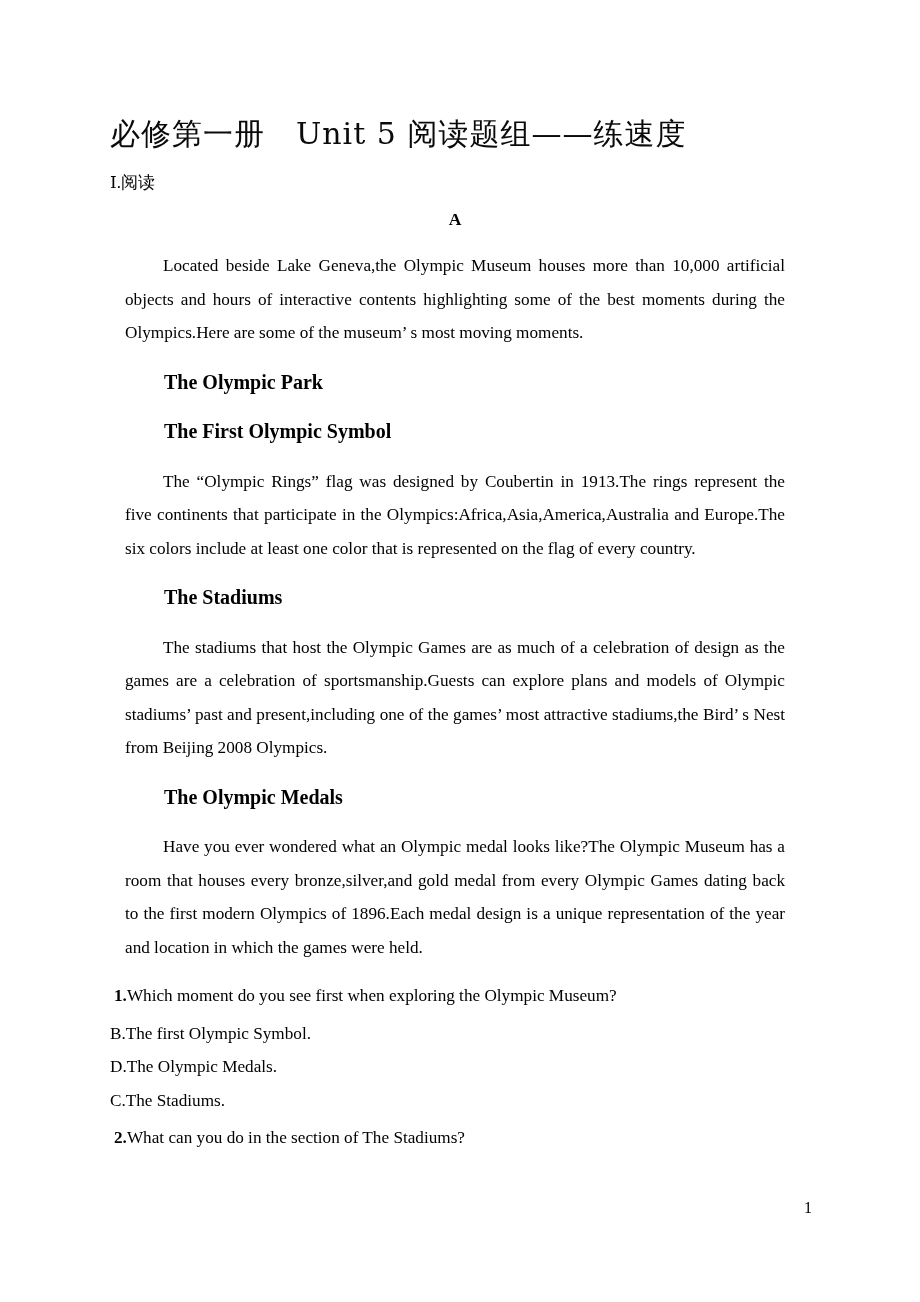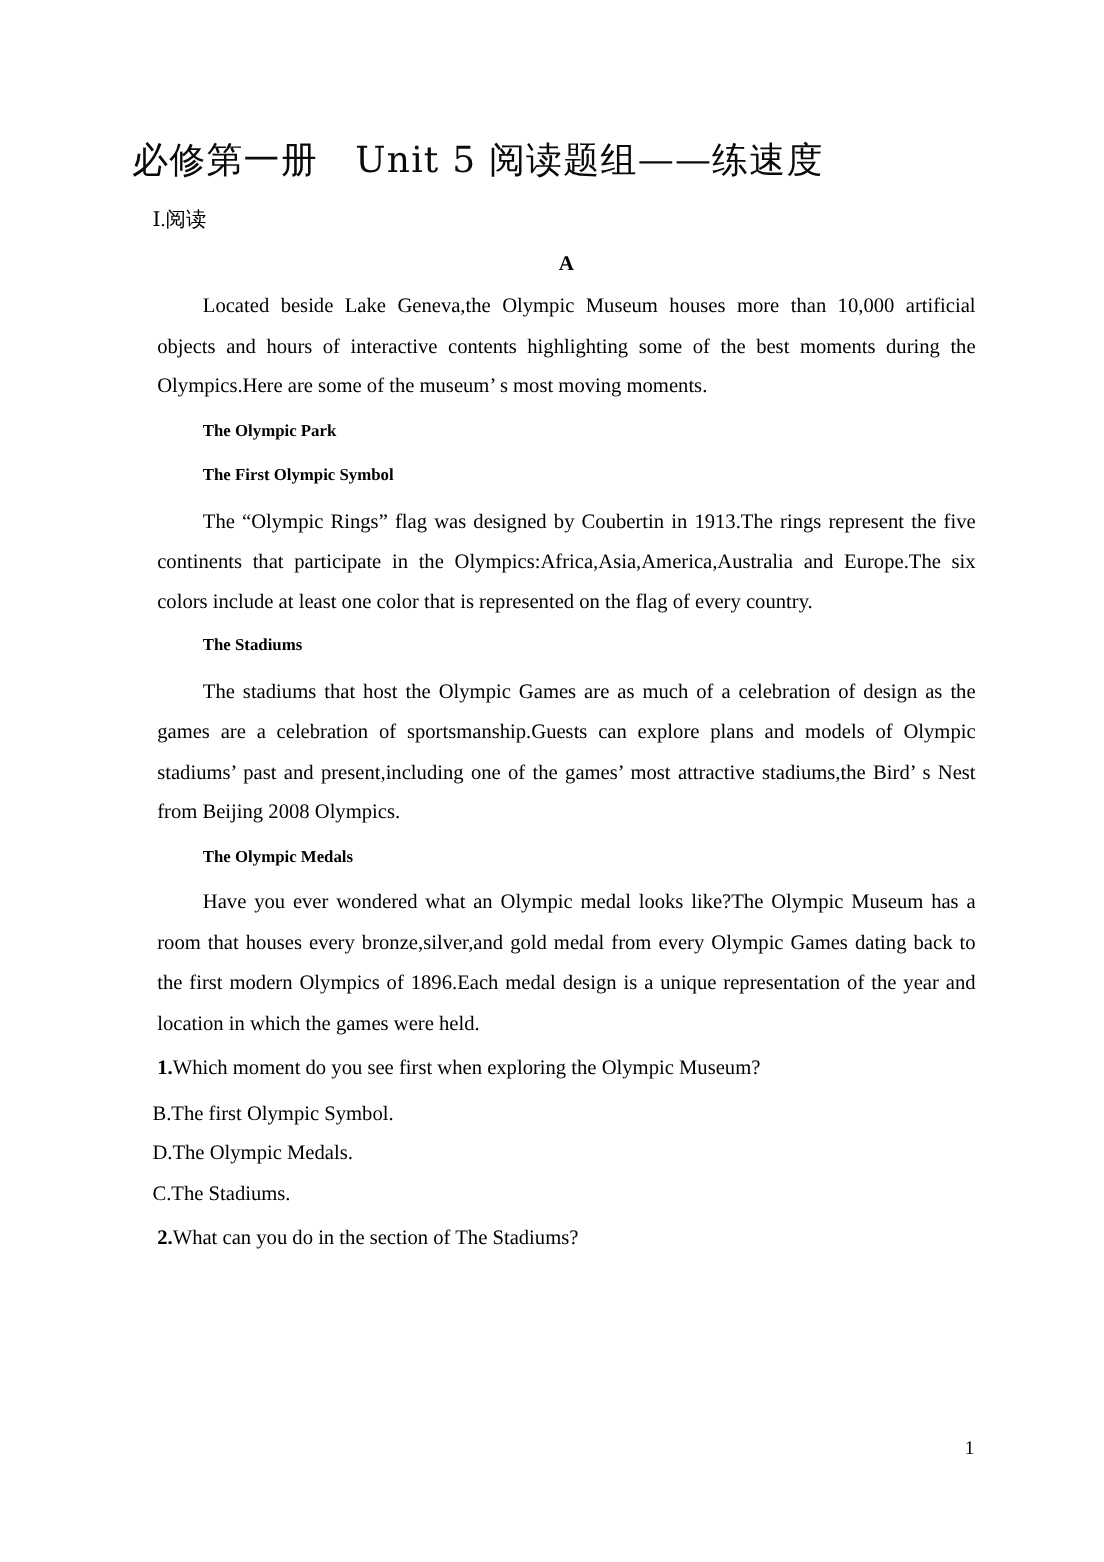--- a/index.html
+++ b/index.html
@@ -35,21 +35,21 @@
     font-size: 30px;
     line-height: 44px;
     letter-spacing: 1px;
     white-space: nowrap;
     color: #0a0a0a;
   }
 
   
   .content {
     position: absolute;
-    left: 127px;
+    left: 110px;
     top: 168px;
     width: 690px;
     font-size: 17.2px;
     line-height: 33.5px;
     text-align: justify;
     text-justify: inter-word;
   }
 
   .section-label {
     font-size: 17px;
@@ -59,28 +59,28 @@
 
   .passage-letter {
     text-align: center;
     font-weight: bold;
     font-size: 17.5px;
     line-height: 30px;
     margin: 0 0 4px 0;
   }
 
   p.para {
-    margin: 4px;
+    margin: 15px;
     text-indent: 38px;
   }
 
   h3.sub {
-    margin: 4px;
+    margin: 16px;
     text-indent: 38px;
-    font-size: 14px;
+    font-size: 20px;
     line-height: 33.5px;
     font-weight: bold;
   }
 
   p.question {
     margin: 4px;
     text-indent: 0;
   }
   p.question .qnum {
     font-weight: bold;

